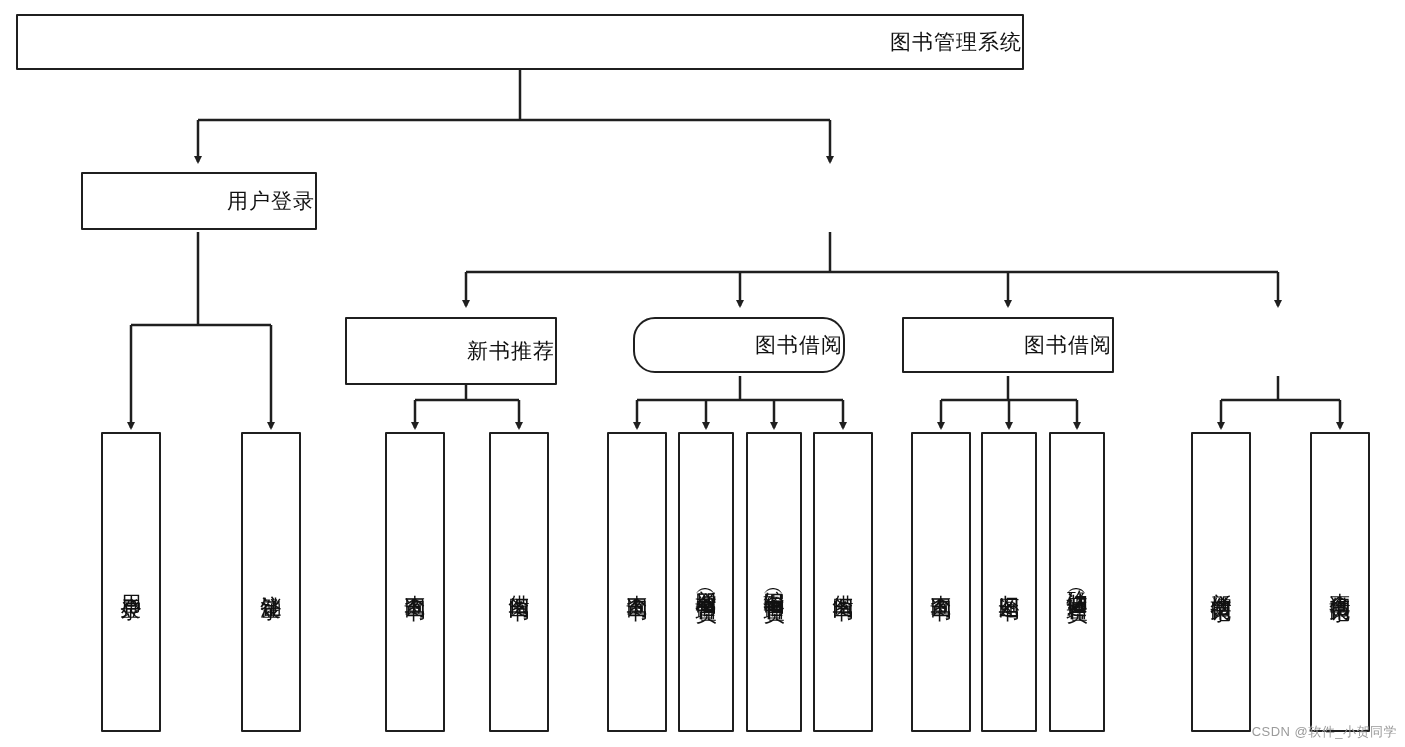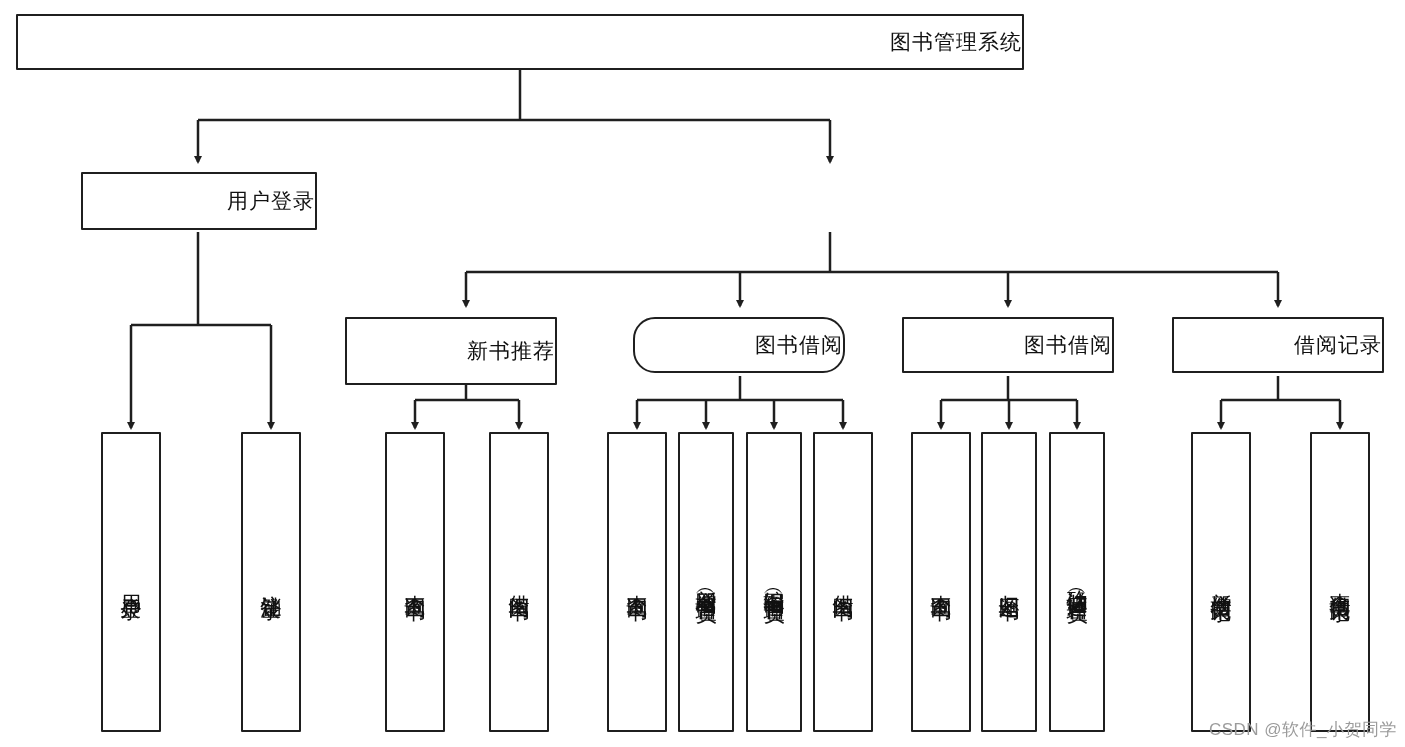--- a/index.html
+++ b/index.html
@@ -49,21 +49,21 @@
     letter-spacing: 2px;
     padding: 8px 0;
     white-space: normal;
     font-size: 21px;
   }
   .watermark {
     position: absolute;
     right: 8px;
     bottom: 6px;
     color: #9b9b9b;
-    font-size: 17px;
+    font-size: 13px;
     letter-spacing: 0.5px;
   }
 </style>
 </head>
 <body>
 
 <div id="canvas">
 
   <svg class="lines" viewBox="0 0 1405 747">
     <defs>
@@ -129,23 +129,20 @@
   </div>
 
   <div class="node horiz" style="left:633px; top:317px; width:212px; height:56px;border-radius:22px;">
     <span>图书借阅</span>
   </div>
 
   <div class="node horiz" style="left:902px; top:317px; width:212px; height:56px;">
     <span>图书借阅</span>
   </div>
 
-  <div class="node horiz" style="left:1172px; top:317px; width:212px; height:56px;">
-    <span>借阅记录</span>
-  </div>
 
   <div class="node vert" style="left:101px; top:432px; width:60px; height:300px;">
     <span>用户登录</span>
   </div>
 
   <div class="node vert" style="left:241px; top:432px; width:60px; height:300px;">
     <span>注销登录</span>
   </div>
 
   <div class="node vert" style="left:385px; top:432px; width:60px; height:300px;">

